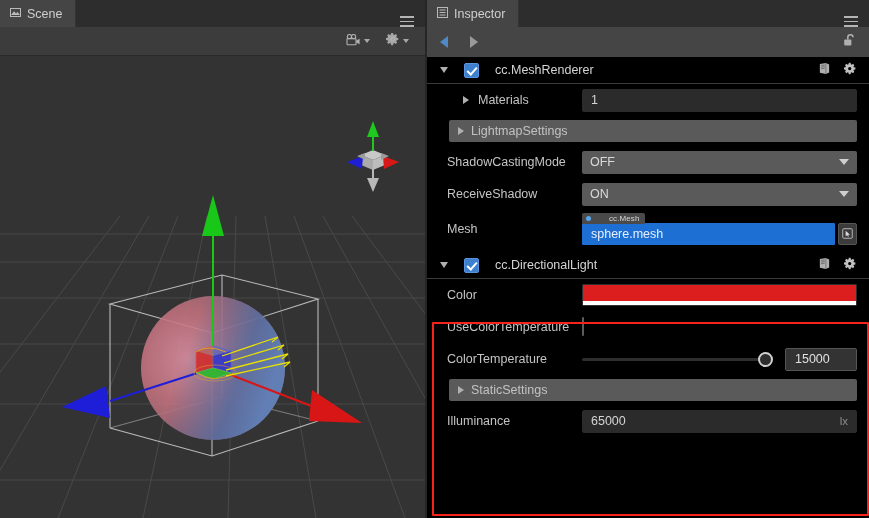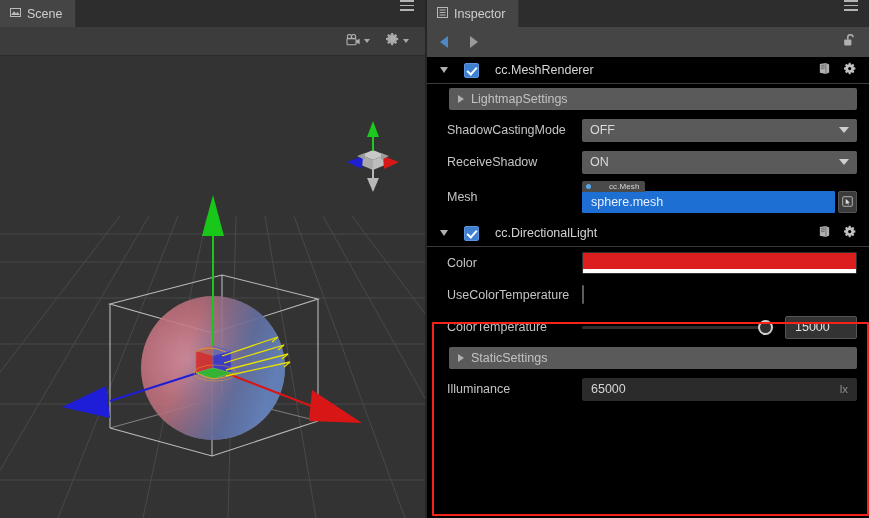--- a/index.html
+++ b/index.html
@@ -8,21 +8,21 @@
     background: #3c3c3c;
     font-family: "Liberation Sans", sans-serif;
     overflow: hidden;
     -webkit-font-smoothing: antialiased;
   }
   .app { position: relative; width: 869px; height: 518px; display: flex; background: #2b2b2b; }
 
   
   .scene-panel { position: relative; width: 425px; height: 518px; background: #3c3c3c;
                  display: flex; flex-direction: column; }
-  .panel-tabbar { height: 27px; background: #2d2d2d; display: flex; align-items: flex-start;
+  .panel-tabbar { height: 27px; background: #2d2d2d; display: flex; align-items: flex-end;
                   position: relative; }
   .tab {
     display: flex; align-items: center; gap: 6px;
     padding: 0 13px 0 10px; background: #454545; color: #cfcfcf;
     font-size: 12.5px; height: 27px; position: relative; border-right: 1px solid #333;
   }
   .tab-filler { flex: 1; background: #2d2d2d; display:flex; align-items:center; justify-content:flex-end;
                 padding-right: 11px; }
   .hamburger { width: 14px; height: 11px; position: relative; cursor: pointer; }
   .hamburger i { position: absolute; left: 0; width: 14px; height: 1.6px; background: #b4b4b4; display:block;}
@@ -333,20 +333,29 @@
             </svg>
           </span>
           <span>
             <svg width="13" height="13" viewBox="0 0 16 16">
               <path fill="#c0c0c0" d="M14 9.1V6.9l-1.8-.3a4.6 4.6 0 0 0-.5-1.2l1-1.5-1.6-1.6-1.5 1a4.6 4.6 0 0 0-1.2-.5L8.1 1H5.9l-.3 1.8a4.6 4.6 0 0 0-1.2.5l-1.5-1L1.3 3.9l1 1.5a4.6 4.6 0 0 0-.5 1.2L0 6.9v2.2l1.8.3c.1.4.3.8.5 1.2l-1 1.5 1.6 1.6 1.5-1c.4.2.8.4 1.2.5l.3 1.8h2.2l.3-1.8c.4-.1.8-.3 1.2-.5l1.5 1 1.6-1.6-1-1.5c.2-.4.4-.8.5-1.2L14 9.1zM7 10a2 2 0 1 1 0-4 2 2 0 0 1 0 4z"></path>
             </svg>
           </span>
         </span>
       </div>
 
+      <div class="prop-row">
+        <div class="prop-label indent" style="display:flex;align-items:center;gap:9px;">
+          <span class="arrow-r"></span>
+          <span>Materials</span>
+        </div>
+        <div class="prop-field">
+          <div class="val-box">1</div>
+        </div>
+      </div>
 
       <div class="fold-bar">
         <span class="arrow-r"></span>
         <span class="lbl-dim">LightmapSettings</span>
       </div>
 
       <div class="prop-row">
         <div class="prop-label">ShadowCastingMode</div>
         <div class="prop-field">
           <div class="dropdown">

